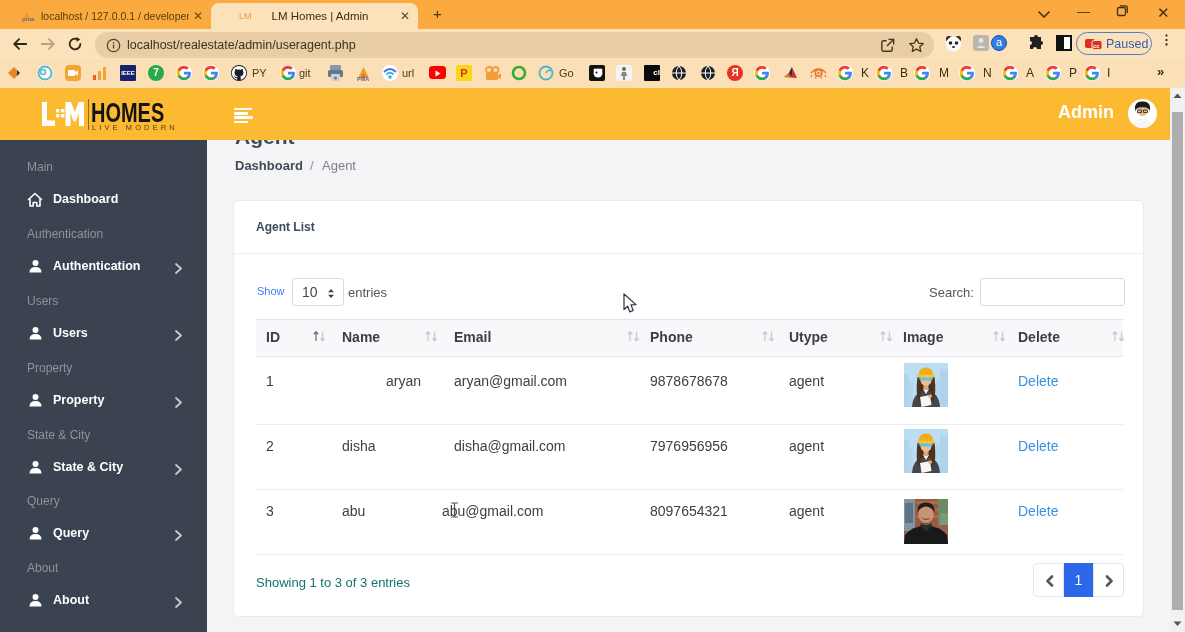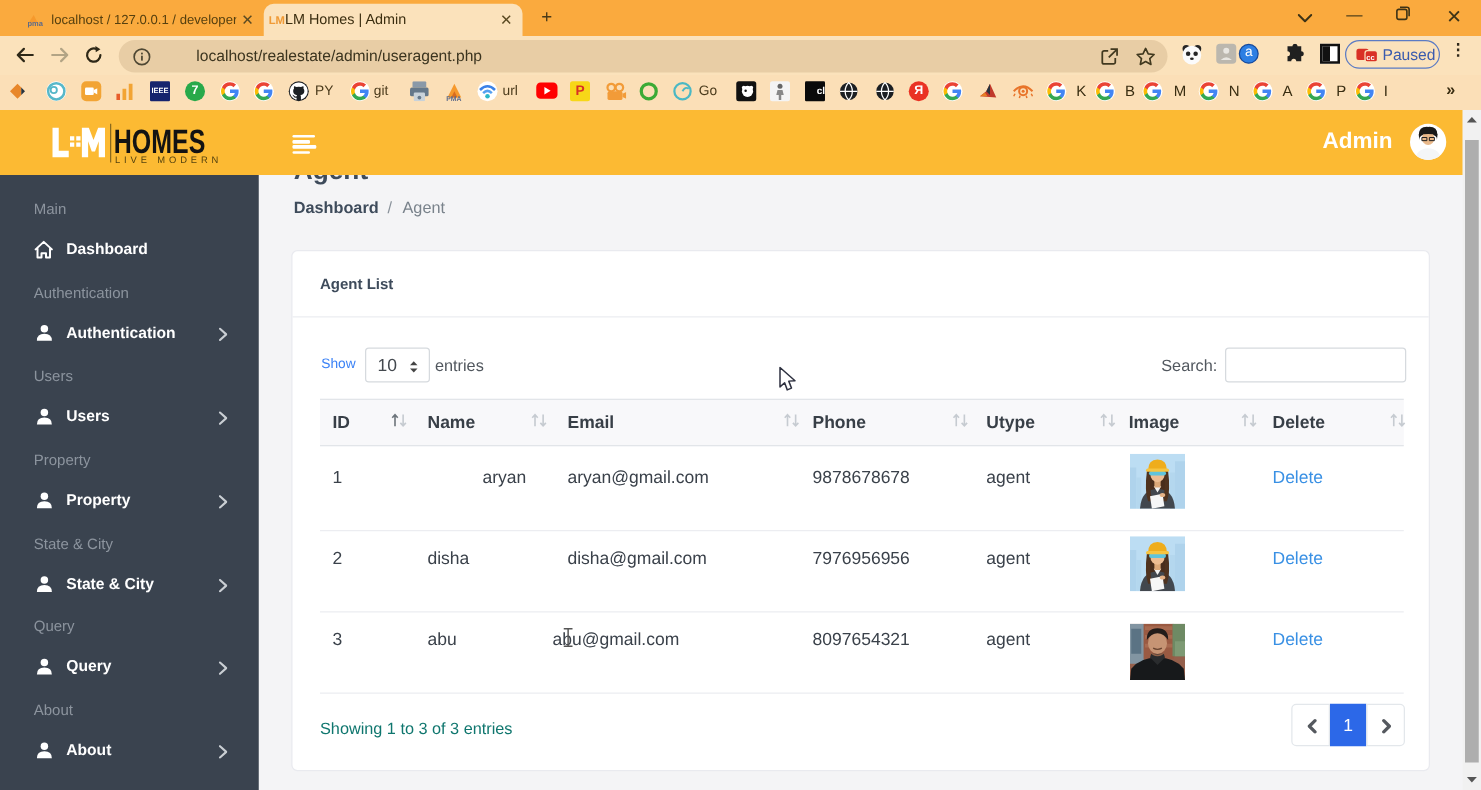--- a/index.html
+++ b/index.html
@@ -9,21 +9,21 @@
 #page{position:relative;width:1185px;height:632px;background:#F4F4F7;overflow:hidden;}
 .abs{position:absolute;}
 
 #tabstrip{position:absolute;left:0;top:0;width:1185px;height:29px;background:#FAAA3E;}
 #toolbar{position:absolute;left:0;top:29px;width:1185px;height:31px;background:#FBE2BB;}
 #bookmarks{position:absolute;left:0;top:60px;width:1185px;height:28px;background:#FBDFB7;}
 .tab{position:absolute;top:3px;height:26px;border-radius:8px 8px 0 0;display:flex;align-items:center;}
 .tab1{left:11px;width:196px;color:#56400F;}
 .tab2{left:211px;width:207px;background:#FBE2BB;color:#3B2E10;}
 .tabx{font-size:12px;color:#5A4A22;}
-.urlpill{position:absolute;left:95px;top:3px;width:839px;height:26px;border-radius:13px;background:#E8CDA5;display:flex;align-items:center;gap:30px;}
+.urlpill{position:absolute;left:95px;top:3px;width:839px;height:26px;border-radius:13px;background:#E8CDA5;display:flex;align-items:center;}
 
 #appheader{position:absolute;left:0;top:88px;width:1170px;height:52px;background:#FCBA33;z-index:5;}
 #sidebar{position:absolute;left:0;top:140px;width:207px;height:528px;background:#3A434F;z-index:4;}
 #content{position:absolute;left:207px;top:88px;width:963px;height:544px;background:#F4F4F6;}
 .slabel{position:absolute;left:27px;color:#8C949E;font-size:12px;}
 .sitem{position:absolute;left:53px;color:#FFFFFF;font-size:12.5px;font-weight:bold;}
 .schev{position:absolute;left:175px;width:7px;height:11px;}
 .sicon{position:absolute;left:30px;}
 #card{position:absolute;left:26px;top:112px;width:911px;height:417px;background:#FFFFFF;border:1px solid #E9EAEF;border-radius:5px;}
 .hdrcell{font-weight:bold;color:#383F47;font-size:14px;}
@@ -38,22 +38,22 @@
 <div id="tabstrip">
   <div class="tab tab1">
     <span style="margin-left:10px;width:14px;height:14px;display:inline-block;"><svg width="14" height="14" viewBox="0 0 14 14">
             <path d="M2 9 L6 3 L9 9 Z" fill="#F6992C"></path>
             <text x="1" y="12" font-size="6" font-weight="bold" fill="#5C6A8A" font-family="Liberation Sans">pma</text>
           </svg></span>
     <span style="margin-left:6px;font-size:10.5px;white-space:nowrap;overflow:hidden;width:148px;display:inline-block;">localhost / 127.0.0.1 / developers</span>
     <span class="tabx" style="margin-left:4px;">✕</span>
   </div>
   <div class="tab tab2">
-    <span style="margin-left:4px;font-size:9px;font-weight:bold;color:#F09A36;">LM</span>
-    <span style="margin-left:0;font-size:11.5px;white-space:nowrap;">LM Homes | Admin</span>
+    <span style="margin-left:28px;font-size:9px;font-weight:normal;color:#F09A36;">LM</span>
+    <span style="margin-left:20px;font-size:11.5px;white-space:nowrap;">LM Homes | Admin</span>
     <span class="tabx" style="position:absolute;right:8px;">✕</span>
   </div>
   <div class="abs" style="left:433px;top:5px;font-size:15px;color:#493A18;">+</div>
 
   <svg class="abs" style="left:1038px;top:11px;" width="12" height="7" viewBox="0 0 12 7">
         <path d="M1 1 L6 6 L11 1" stroke="#3D3316" stroke-width="1.6" fill="none" stroke-linecap="round"></path>
       </svg>
   <div class="abs" style="left:1077px;top:4px;color:#3D3316;font-size:13px;">—</div>
   <svg class="abs" style="left:1116px;top:4px;" width="13" height="13" viewBox="0 0 13 13">
         <rect x="1.5" y="3.5" width="8" height="8" rx="1.5" fill="none" stroke="#3D3316" stroke-width="1.3"></rect>

